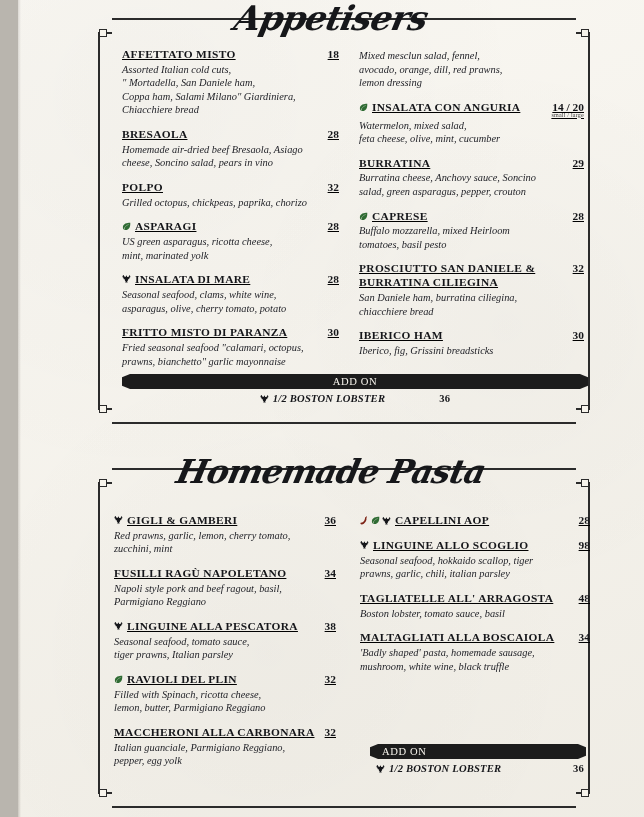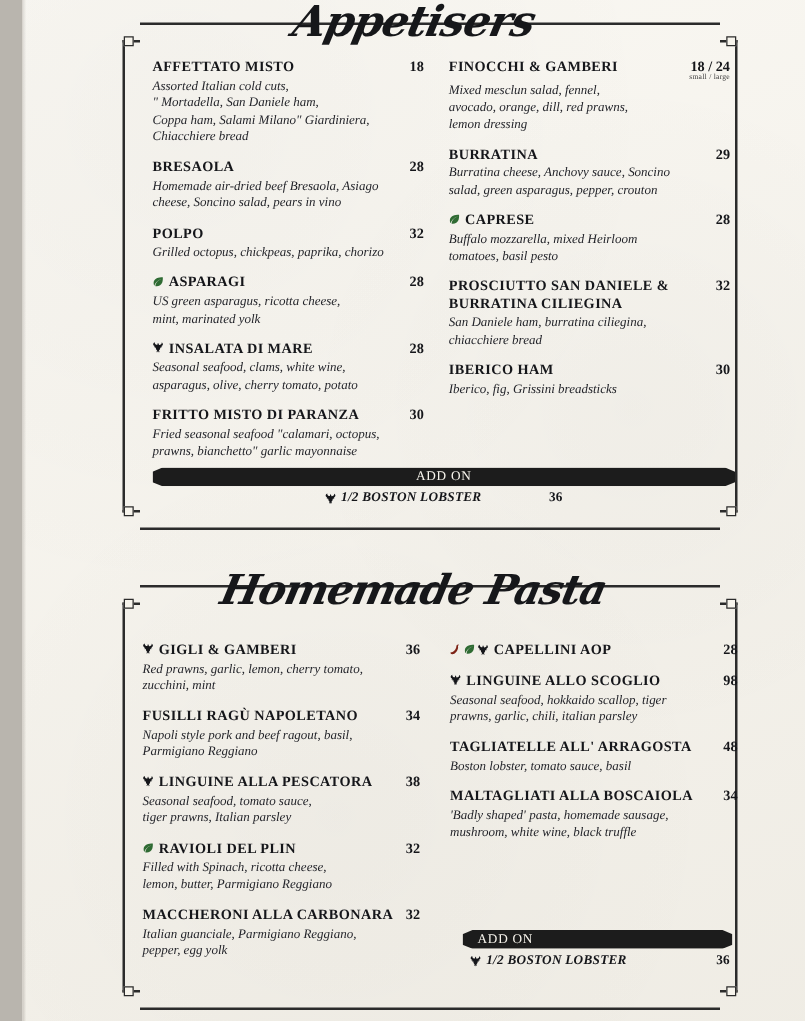--- a/index.html
+++ b/index.html
@@ -62,20 +62,21 @@
   .col{width:50%;box-sizing:border-box;}
   .sec-appetisers .col-left{padding-right:14px;}
   .sec-appetisers .col-right{padding-left:6px;}
   .sec-pasta .col-left{padding-right:16px;}
   .sec-pasta .col-right{padding-left:8px;}
 
   .item{margin-bottom:11px;}
   .item-head{
     display:flex;align-items:flex-start;justify-content:space-between;
     gap:6px;
+    text-decoration:underline;
   }
   .item-name{
     font-family:"Liberation Serif",serif;
     font-weight:700;font-size:11.4px;
     letter-spacing:.35px;color:#15161a;
     line-height:1.22;
     text-transform:uppercase;
     flex:1;
   }
   .item-price{
@@ -204,27 +205,34 @@
             <div class="item">
               <div class="item-head">
                 <div class="item-name"><span>FRITTO MISTO DI PARANZA</span></div>
                 <div class="item-price"><span>30</span></div>
               </div>
               <div class="item-sub">Fried seasonal seafood "calamari, octopus,<br>prawns, bianchetto" garlic mayonnaise</div>
             </div>
           </div>
           <div class="col col-right">
             <div class="item">
-              <div class="item-head">
-                <div class="item-name"><span>FINOCCHI &amp; GAMBERI</span></div>
-                <div class="item-price"><span>18 / 24</span><span class="price-sub">small / large</span></div>
-              </div>
               <div class="item-sub">Mixed mesclun salad, fennel,<br>avocado, orange, dill, red prawns,<br>lemon dressing</div>
             </div>
             <div class="item">
+              <div class="item-head">
+                <div class="item-name"><span class="icons">
+                    <span class="ic">
+                      <svg width="9" height="9" viewBox="0 0 12 12">
+                        <path d="M11 1C6.5 1 1.6 2.2 1.2 6.6 1 8.6 2 10.2 2 10.2S2.6 7.2 5.2 5.2C7.4 3.5 9.6 3 9.6 3S6.4 4.3 4.6 6.4C3.4 7.8 3.1 9.6 3.1 10.6c3.2.6 6.3-1 7.3-4C11.3 4.4 11 1 11 1Z" fill="#2f6b33"></path>
+                      </svg>
+                    </span>
+                  </span><span>INSALATA CON ANGURIA</span></div>
+                <div class="item-price"><span>14 / 20</span><span class="price-sub">small / large</span></div>
+              </div>
+              <div class="item-sub">Watermelon, mixed salad,<br>feta cheese, olive, mint, cucumber</div>
             </div>
             <div class="item">
               <div class="item-head">
                 <div class="item-name"><span>BURRATINA</span></div>
                 <div class="item-price"><span>29</span></div>
               </div>
               <div class="item-sub">Burratina cheese, Anchovy sauce, Soncino<br>salad, green asparagus, pepper, crouton</div>
             </div>
             <div class="item">
               <div class="item-head">

